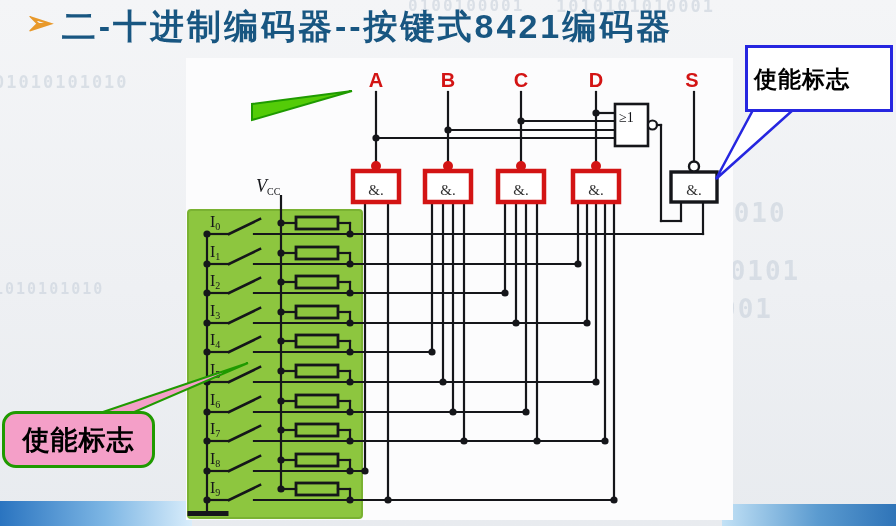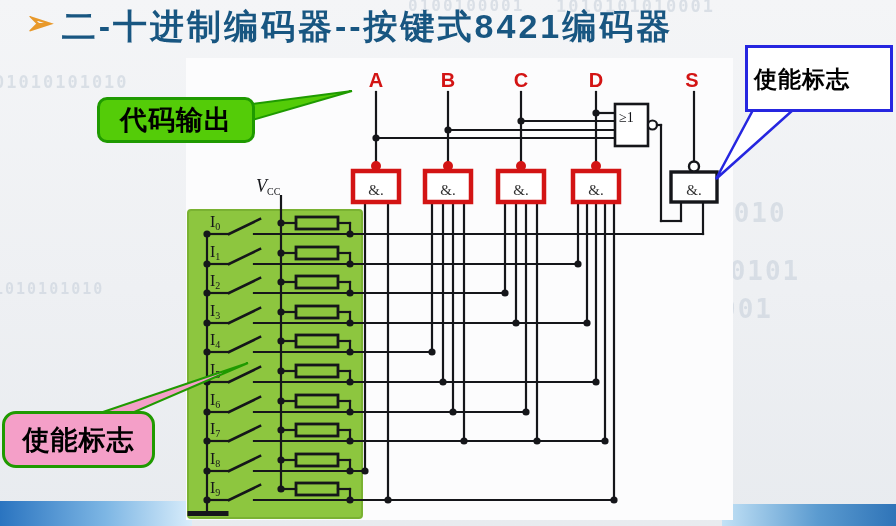--- a/index.html
+++ b/index.html
@@ -239,23 +239,20 @@
       <circle cx="596" cy="166" r="5" fill="#d31414"></circle>
       <text x="596" y="195" text-anchor="middle" font-family="&quot;Liberation Serif&quot;,serif" font-size="15" fill="#333">&amp;.</text>
       <rect x="671" y="172" width="46" height="30" fill="#fff" stroke="#15161a" stroke-width="3.4"></rect>
       <circle cx="694" cy="166.5" r="5" fill="#fff" stroke="#15161a" stroke-width="2.4"></circle>
       <text x="694" y="195" text-anchor="middle" font-family="&quot;Liberation Serif&quot;,serif" font-size="15" fill="#333">&amp;.</text>
       <polygon points="252,104 252,120 352,91" fill="#54cc08" stroke="#1f9a00" stroke-width="2"></polygon>
       <polygon points="100,413 132,413 248,363" fill="#f49fc8" stroke="#1f9a00" stroke-width="2"></polygon>
       <polygon points="753,110 793,110 716,179" fill="#fff" stroke="#2626e0" stroke-width="2.5"></polygon>
     </svg>
 
-  <div class="callout green">
-    <span>代码输出</span>
-  </div>
 
   <div class="callout pink">
     <span>使能标志</span>
   </div>
 
   <div class="callout white">
     <span>使能标志</span>
   </div>
 
   <div class="bar left"></div>

